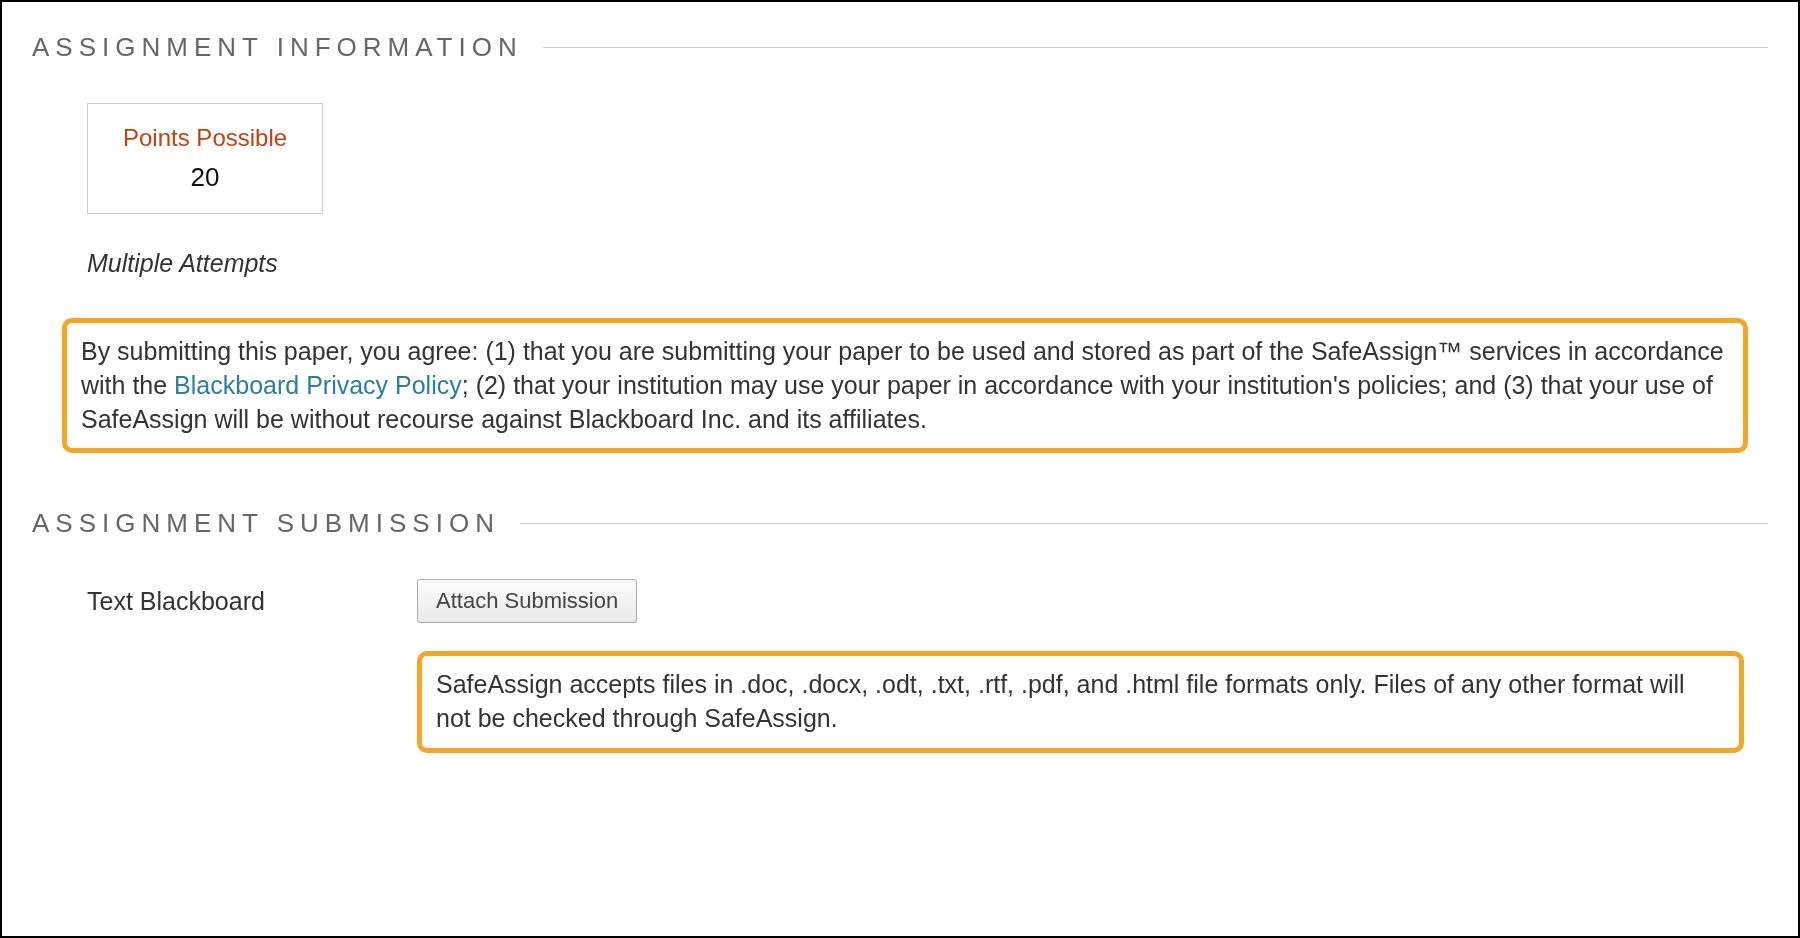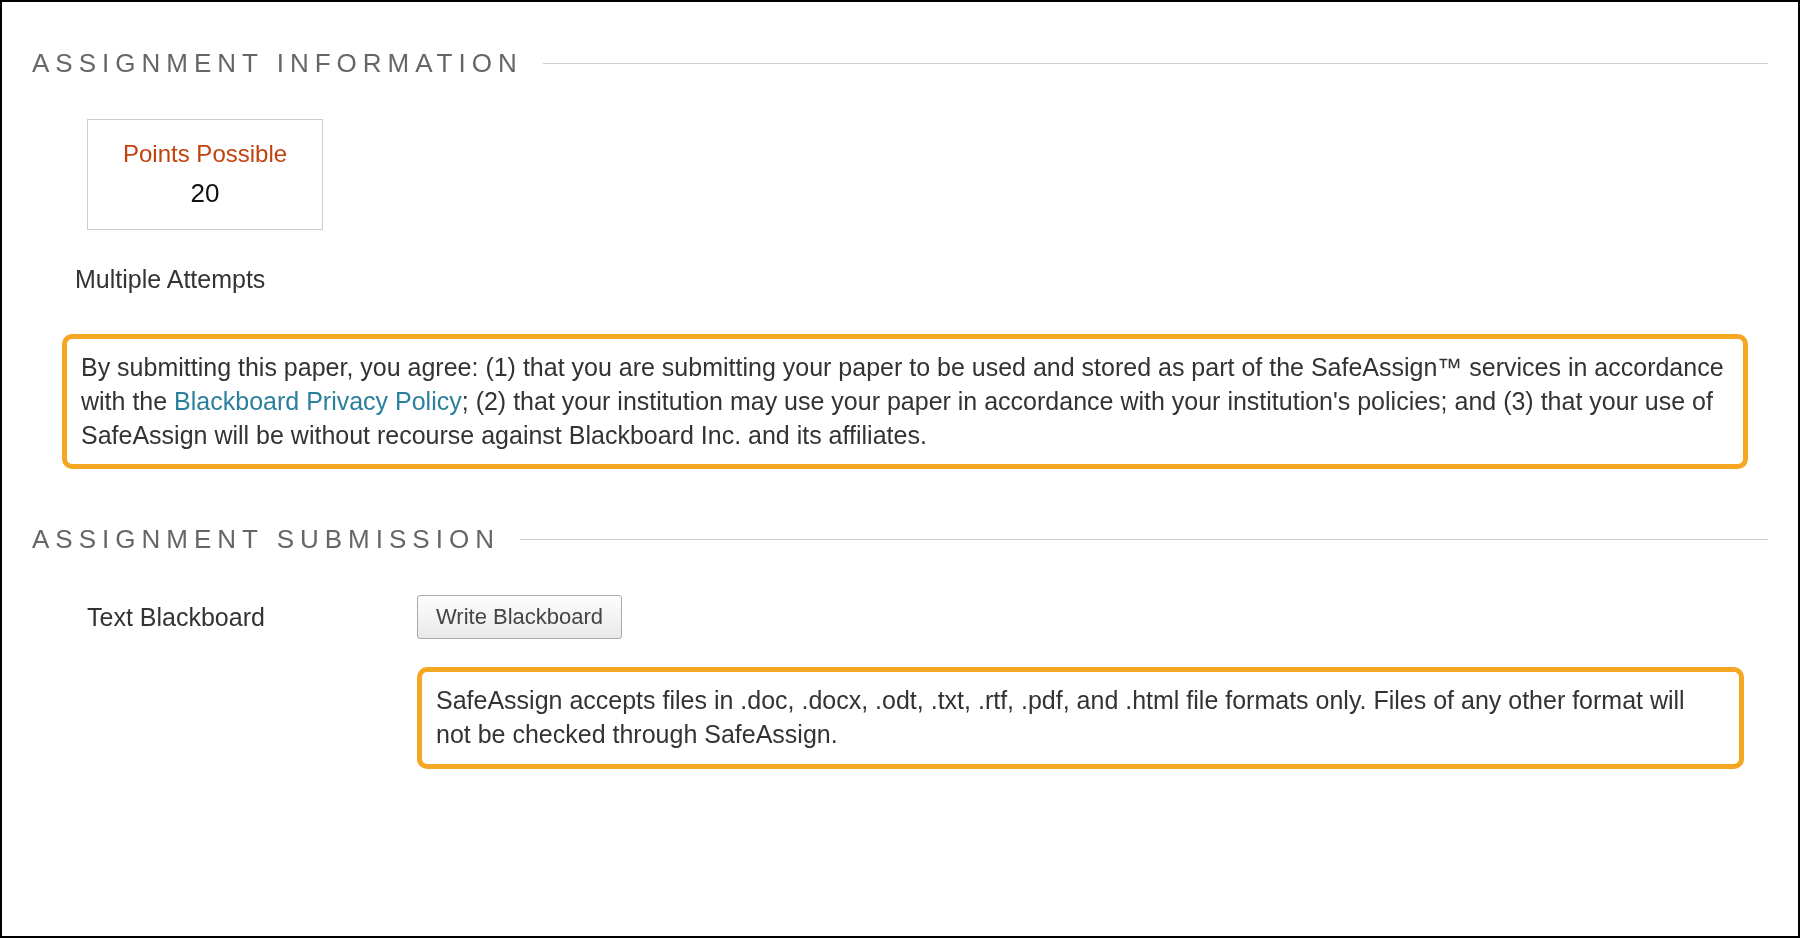--- a/index.html
+++ b/index.html
@@ -7,21 +7,21 @@
     margin: 0;
     padding: 0;
     font-family: "Helvetica Neue", Helvetica, Arial, sans-serif;
     color: #333;
     background: #fff;
   }
   .page {
     width: 1800px;
     height: 938px;
     border: 2px solid #000;
-    padding: 36px 30px;
+    padding: 20px 30px;
     position: relative;
   }
   .section-heading {
     display: flex;
     align-items: center;
     margin: 10px 0 40px 0;
   }
   .section-heading h2 {
     margin: 0;
     font-size: 26px;
@@ -48,23 +48,24 @@
     color: #c2410c;
     font-size: 24px;
   }
   .points-box .value {
     font-size: 26px;
     font-weight: normal;
     margin-top: 10px;
     color: #111;
   }
   .attempts {
-    margin-left: 43px;
+    margin-left: 55px;
     font-size: 25px;
     margin-bottom: 40px;
+    font-style: italic;
   }
   .highlight-box {
     border: 5px solid #f5a623;
     border-radius: 10px;
     padding: 12px 14px;
     font-size: 25px;
     line-height: 1.35;
   }
   .highlight-box.agreement {
     margin: 0 20px 55px 30px;
@@ -125,21 +126,21 @@
   </div>
 
   
   <div class="section-heading submission-section">
     <h2>ASSIGNMENT SUBMISSION</h2>
     <div class="rule"></div>
   </div>
 
   <div class="form-row">
     <div class="form-label">Text Blackboard</div>
-    <button class="btn">Write Blackboard</button>
+    <button class="btn">Attach Submission</button>
   </div>
 
 
   <div class="file-note-wrap">
     <div class="highlight-box file-note">SafeAssign accepts files in .doc, .docx, .odt, .txt, .rtf, .pdf, and .html file formats only. Files of any other format will not be checked through SafeAssign.</div>
   </div>
 
 </div>
 
 </body></html>

